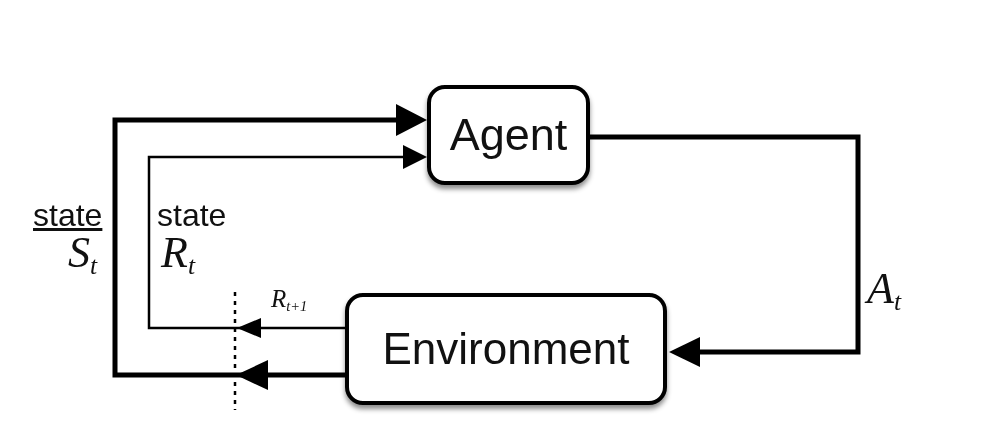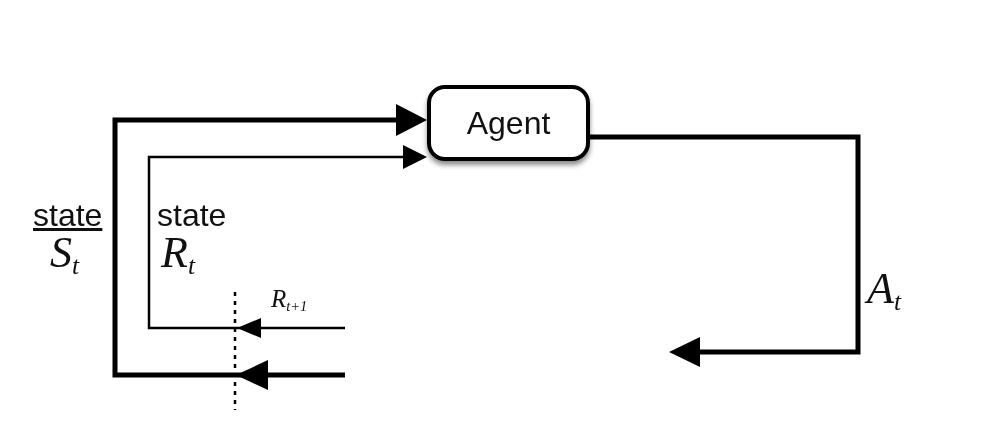--- a/index.html
+++ b/index.html
@@ -23,22 +23,22 @@
     border: 4px solid #000000;
     border-radius: 18px;
     box-shadow: 0 4px 5px rgba(0,0,0,0.45);
     display: flex;
     align-items: center;
     justify-content: center;
     color: #111111;
   }
   .node-agent {
     left: 427px; top: 85px;
-    width: 163px; height: 76px;
-    font-size: 32px;
+    width: 163px; height: 100px;
+    font-size: 45px;
   }
   .node-environment {
     left: 345px; top: 293px;
     width: 322px; height: 112px;
     font-size: 44px;
   }
   .lbl {
     position: absolute;
     color: #111111;
     line-height: 1;
@@ -53,21 +53,21 @@
   .math-small { font-size: 25px; }
   .math sub, .math-small sub {
     font-size: 0.58em;
     font-style: italic;
     vertical-align: baseline;
     position: relative;
     top: 0.28em;
     letter-spacing: 0;
   }
   .lbl-state-word  { left: 33px;  top: 199px; text-decoration: underline; }
-  .lbl-state-sym   { left: 50px;  top: 231px; }
+  .lbl-state-sym   { left: 68px;  top: 231px; }
   .lbl-reward-word { left: 157px; top: 199px; }
   .lbl-reward-sym  { left: 161px; top: 231px; }
   .lbl-action-word { left: 871px; top: 212px; }
   .lbl-action-sym  { left: 867px; top: 248px; margin-top: 19px; }
   .lbl-next-reward { left: 271px; top: 286px; }
   .lbl-next-state  { left: 275px; top: 332px; }
 </style>
 </head>
 <body>
 
@@ -85,20 +85,23 @@
 
     <path d="M 589 137 L 858 137 L 858 352 L 678 352" fill="none" stroke="#000000" stroke-width="5" stroke-linejoin="miter"></path>
     <polygon points="669,352 700,337 700,367" fill="#000000"></polygon>
 
     <path d="M 235 292 L 235 410" fill="none" stroke="#000000" stroke-width="2.5" stroke-dasharray="4 5"></path>
   </svg>
 
   <div class="node node-agent">
     <span>Agent</span>
   </div>
+  <div class="node node-environment">
+    <span>Environment</span>
+  </div>
 
   <div class="lbl word lbl-state-word">state</div>
   <div class="lbl math lbl-state-sym"><span>S</span><sub>t</sub></div>
 
   <div class="lbl word lbl-reward-word">state</div>
   <div class="lbl math lbl-reward-sym"><span>R</span><sub>t</sub></div>
 
   <div class="lbl math lbl-action-sym"><span>A</span><sub>t</sub></div>
 
   <div class="lbl math math-small lbl-next-reward"><span>R</span><sub>t+1</sub></div>

